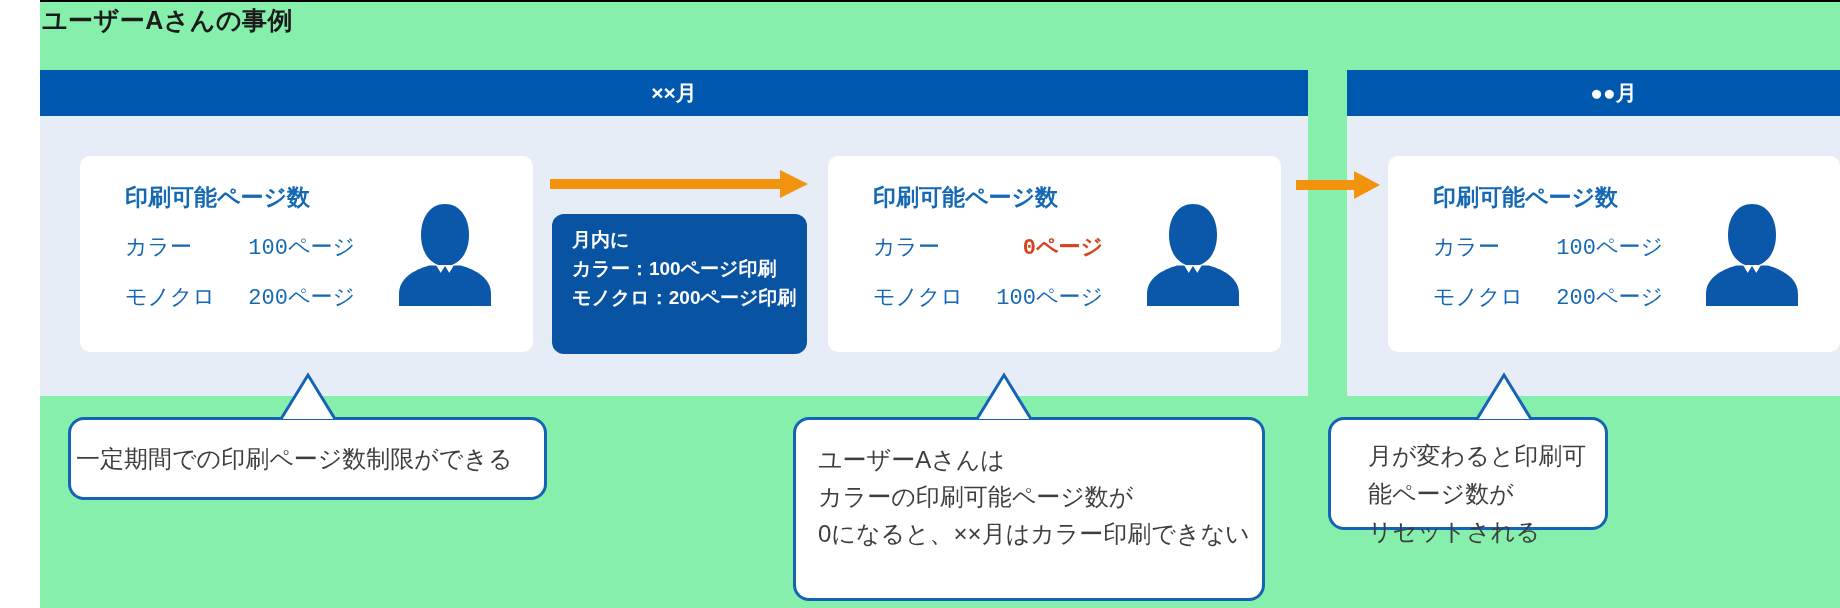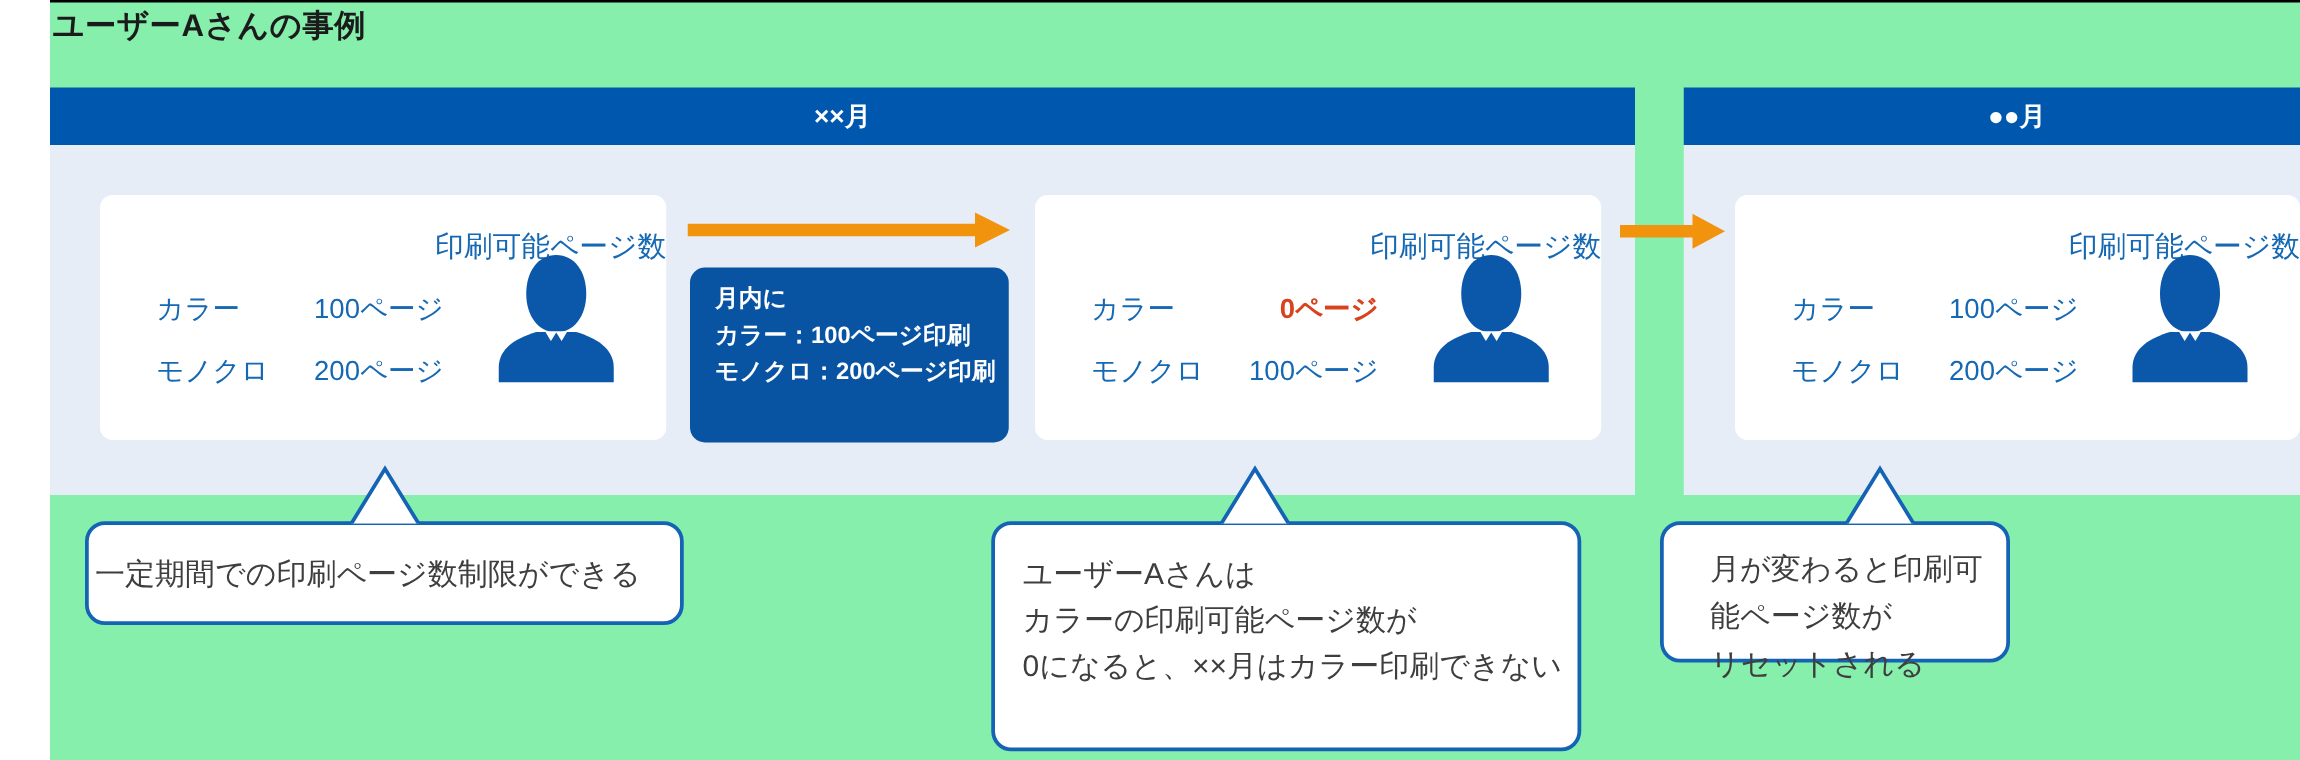--- a/index.html
+++ b/index.html
@@ -32,24 +32,24 @@
   .month-panel {
     position:absolute; top:116px; height:280px;
     background:#E6EDF7;
   }
   .quota-card {
     position:absolute; top:156px; width:453px; height:196px;
     background:#ffffff; border-radius:10px;
     padding:26px 0 0 45px;
   }
   .card-heading {
-    font-size:23px; font-weight:normal; color:#1568B3; line-height:30px;text-align:right;
+    font-size:23px; font-weight:bold; color:#1568B3; line-height:30px;
   }
   .card-rows { margin-top:10px; }
-  .card-row { display:flex; height:50px; align-items:center; font-size:22px; color:#1568B3; }
+  .card-row { display:flex; height:50px; align-items:center; font-size:22px; color:#1568B3;font-family:Liberation Mono, monospace; }
   .row-label { width:112px; }
   .row-value { width:118px; text-align:right; }
   .row-value.alert { color:#D6431C; font-weight:bold; }
   .person-svg { position:absolute; right:38px; top:48px; }
   .arrow-svg { position:absolute; }
   .transition-note {
     position:absolute; left:512px; top:214px; width:255px; height:140px;
     background:#0953A3; border-radius:12px;
     padding:11px 8px 18px 20px;
     color:#ffffff; font-size:19px; font-weight:600; line-height:29px;

